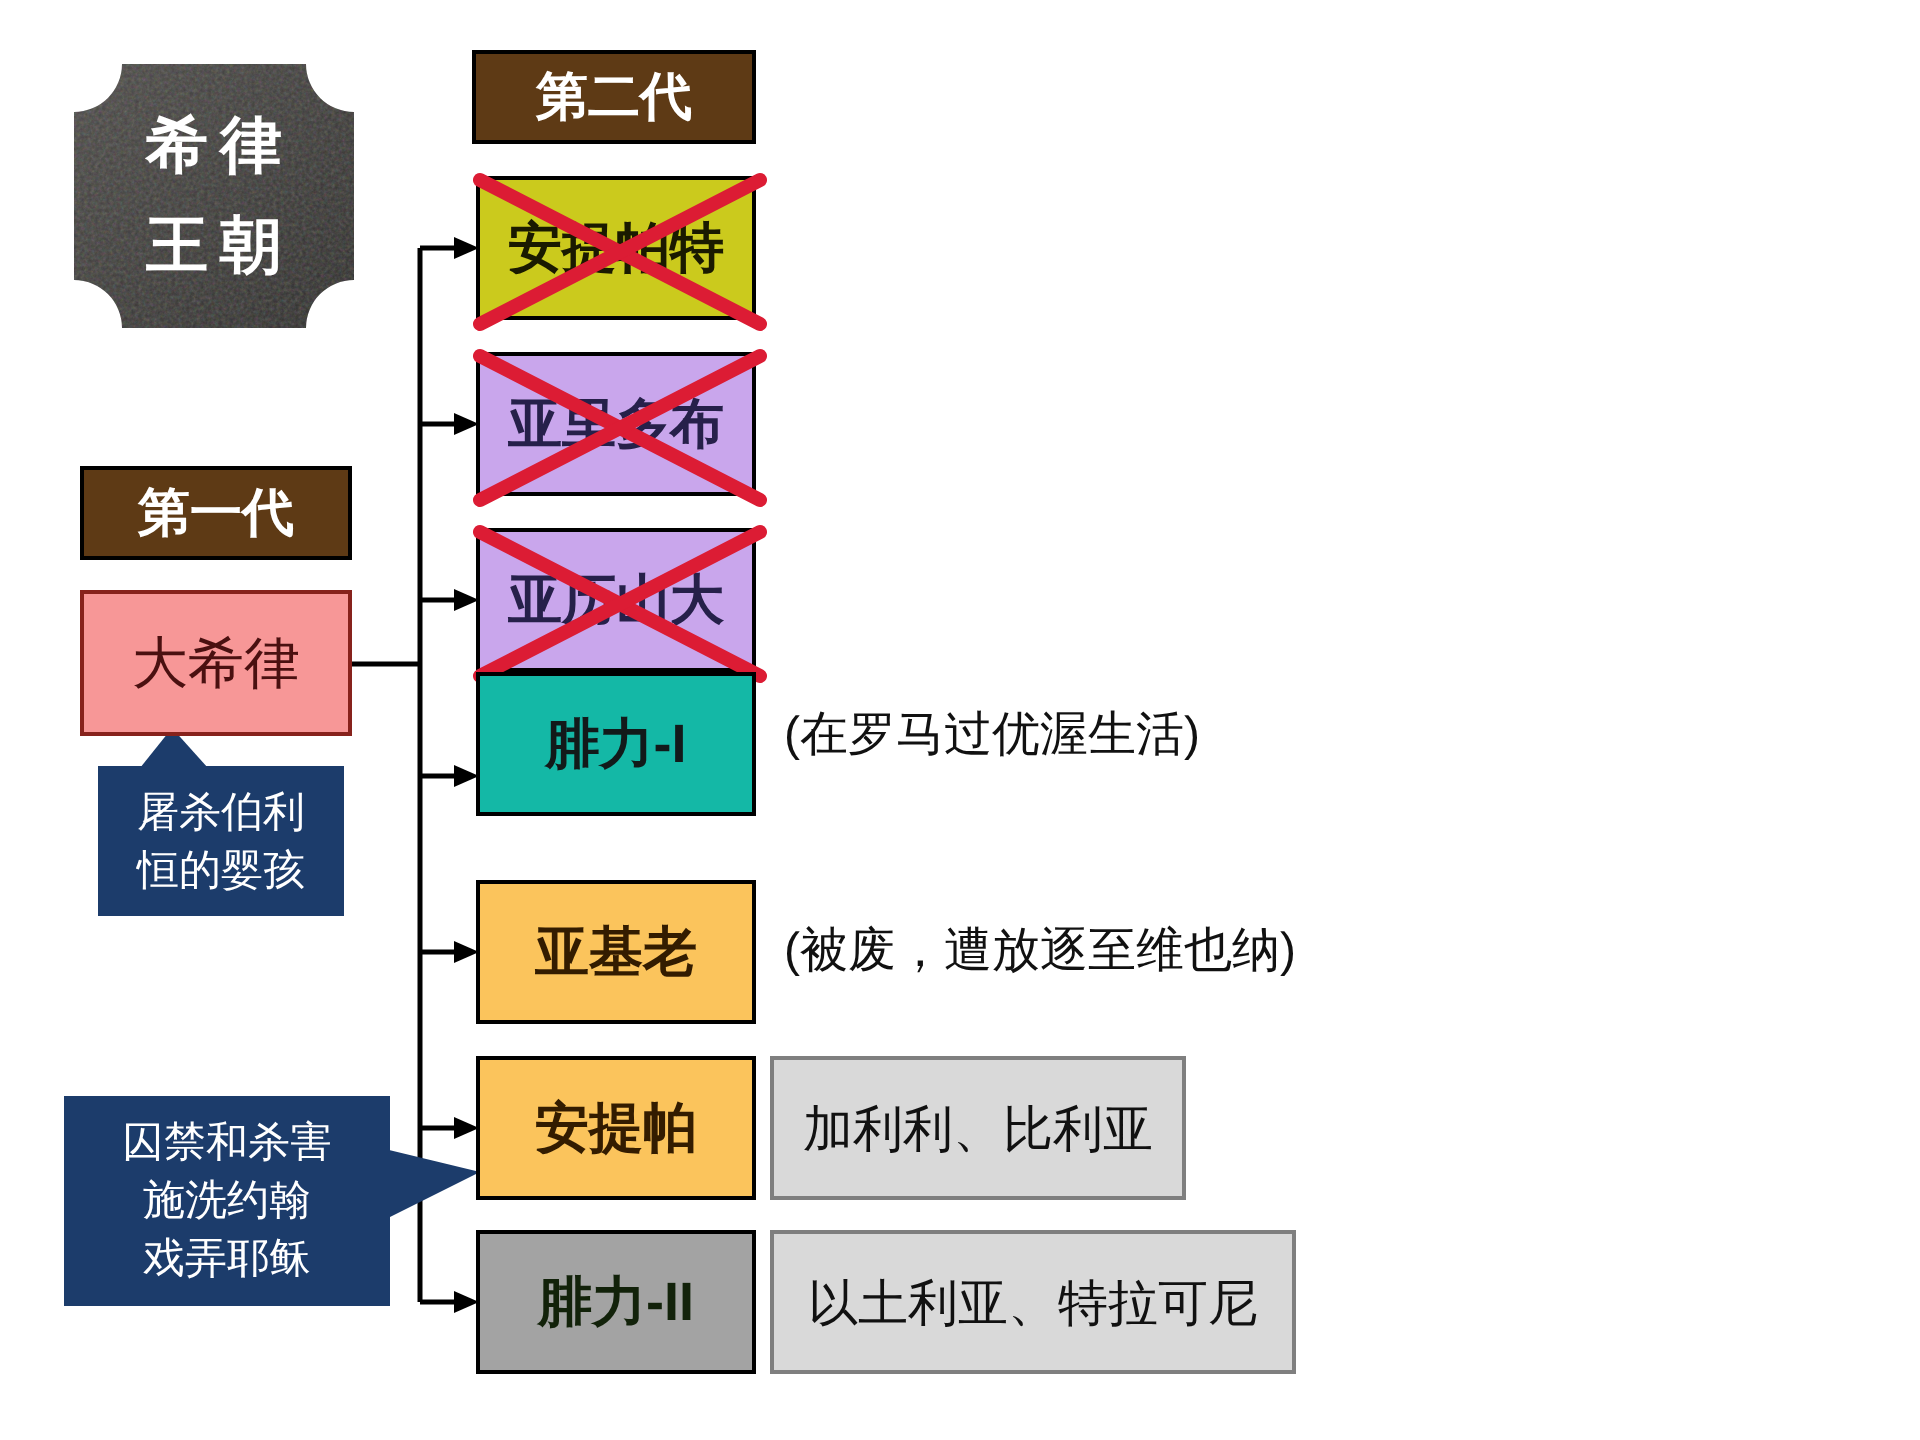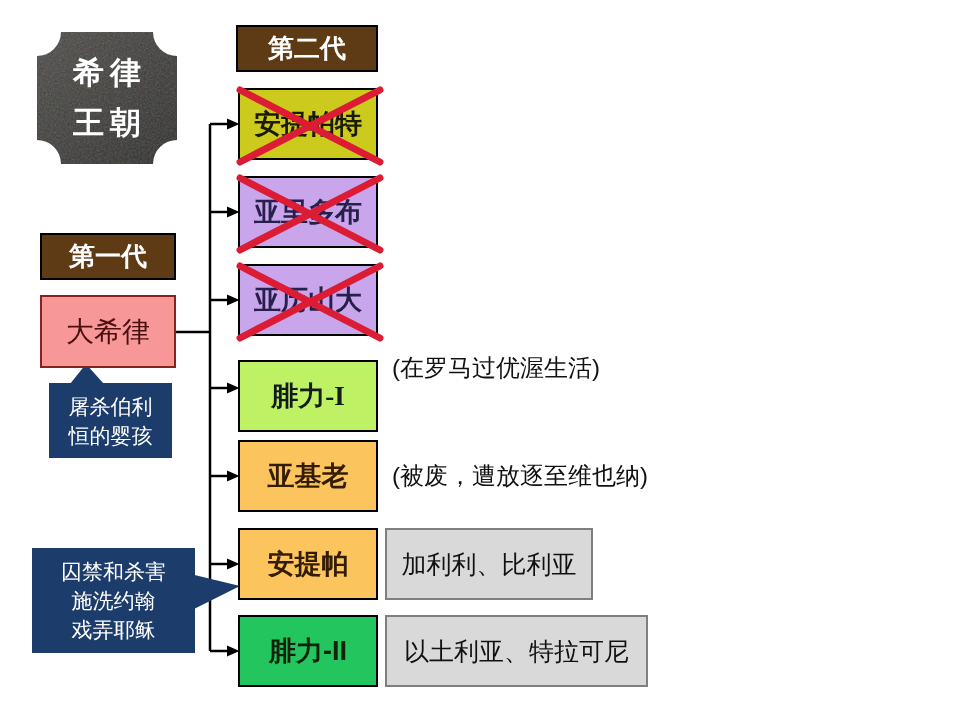--- a/index.html
+++ b/index.html
@@ -147,30 +147,30 @@
         <line x1="144" y1="4" x2="4" y2="76"></line>
     </svg>
   </div>
   <div class="child-box" style="top: 264px; background-color: rgb(201, 166, 236);">
     <span style="color: rgb(38, 32, 74);">亚历山大</span>
     <svg class="xmark" viewBox="0 0 148 80" preserveAspectRatio="none">
       <line x1="4" y1="4" x2="144" y2="76"></line>
         <line x1="144" y1="4" x2="4" y2="76"></line>
     </svg>
   </div>
-  <div class="child-box" style="top: 360px; background-color: #bef264; font-family: Liberation Serif, serif;">
+  <div class="child-box" style="top: 336px; background-color: #14b8a6;">
     <span style="color: rgb(18, 26, 26);">腓力-I</span>
   </div>
   <div class="child-box" style="top: 528px; background-color: rgb(251, 196, 92);">
     <span style="color: rgb(51, 28, 0);">安提帕</span>
   </div>
   <div class="child-box" style="top: 440px; background-color: rgb(251, 196, 92);">
     <span style="color: rgb(51, 28, 0);">亚基老</span>
   </div>
-  <div class="child-box" style="top: 615px; background-color: #22c55e;">
+  <div class="child-box" style="top: 615px; background-color: #a3a3a3;">
     <span style="color: rgb(18, 34, 10);">腓力-II</span>
   </div>
 
   <div class="note note1">(在罗马过优渥生活)</div>
   <div class="note note2">(被废，遭放逐至维也纳)</div>
 
   <div class="territory t1">加利利、比利亚</div>
   <div class="territory t2">以土利亚、特拉可尼</div>
 
 </div>

